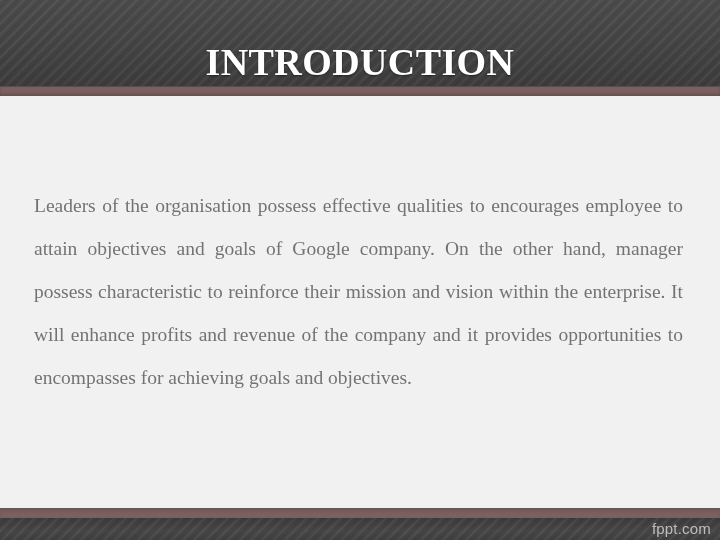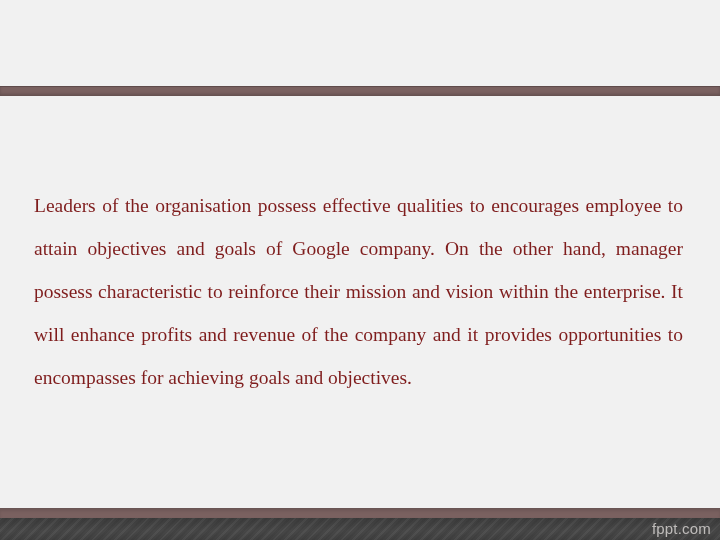--- a/index.html
+++ b/index.html
@@ -99,21 +99,21 @@
     width: 720px;
     height: 412px;
     background: #f1f1f1;
   }
   .body-text {
     position: absolute;
     left: 34px;
     top: 88px;
     width: 649px;
     margin: 0;
-    color: #7f1d1d;
+    color: #737373;
     font-family: "Liberation Serif", serif;
     font-size: 19.5px;
     line-height: 43px;
     text-align: justify;
     text-justify: inter-word;
   }
 
   
   .accent-bar-bottom {
     position: absolute;
@@ -152,20 +152,24 @@
     font-size: 15px;
     letter-spacing: 0.2px;
     opacity: 0.92;
   }
 </style>
 </head>
 <body>
 
 <div class="slide">
 
+  <div class="header textured">
+    <div class="header-sheen"></div>
+    <div class="slide-title">INTRODUCTION</div>
+  </div>
 
   <div class="accent-bar-top"></div>
 
   <div class="body-area">
     <p class="body-text">Leaders of the organisation possess effective qualities to encourages employee to attain objectives and goals of Google company. On the other hand, manager possess characteristic to reinforce their mission and vision within the enterprise. It will enhance profits and revenue of the company and it provides opportunities to encompasses for achieving goals and objectives.</p>
   </div>
 
   <div class="accent-bar-bottom"></div>
 
   <div class="footer textured">

